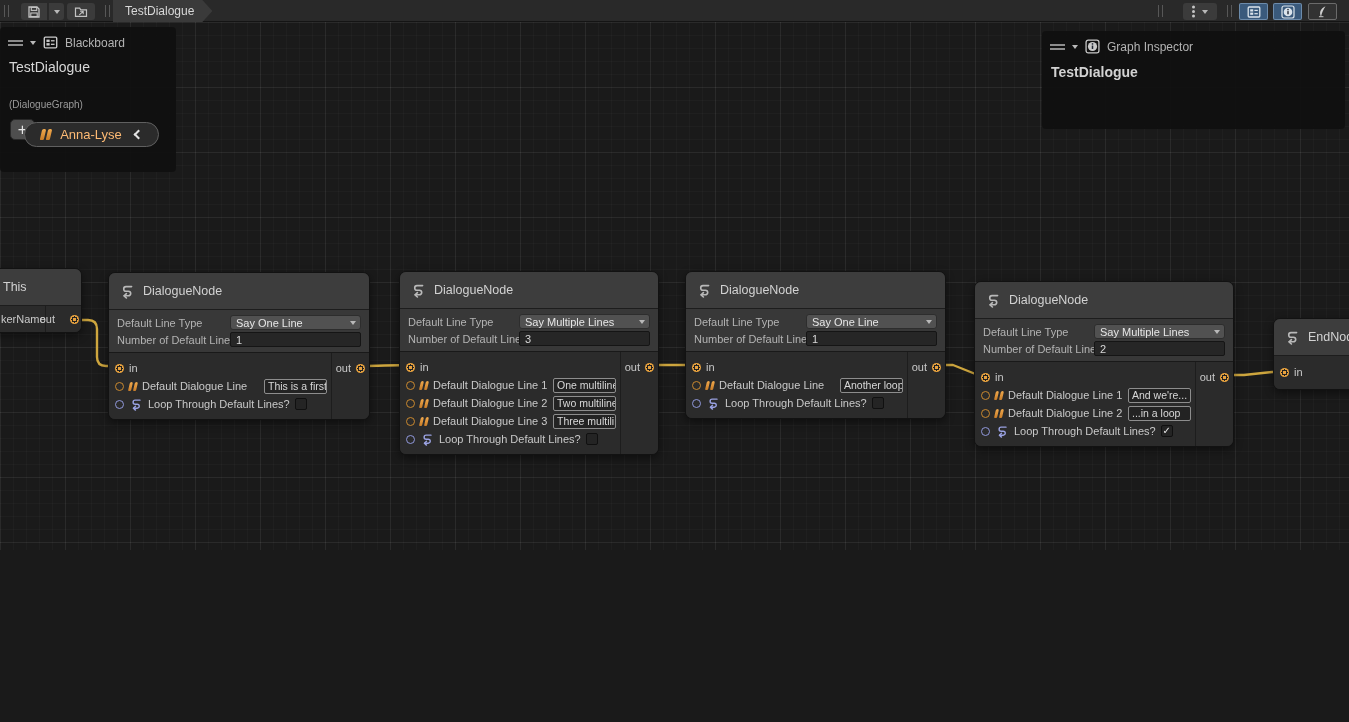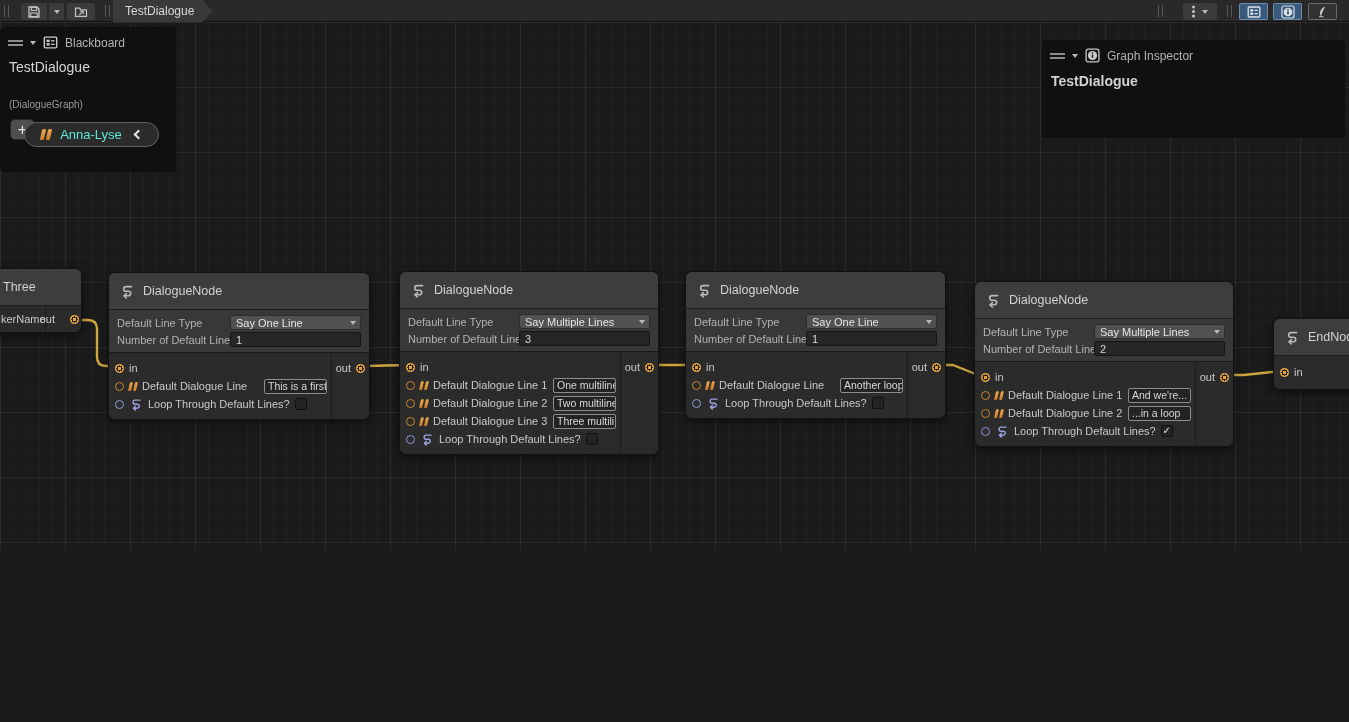--- a/index.html
+++ b/index.html
@@ -34,31 +34,31 @@
   .toggle.off { background:#323232; border:1px solid #6a6a6a; color:#cfcfcf; }
   .kebab { width:3px; height:3px; border-radius:50%; background:#c6c6c6;
     box-shadow:0 -4.5px 0 #c6c6c6, 0 4.5px 0 #c6c6c6; }
 
   
   .panel { position:absolute; background:rgba(16,16,16,.94); border-radius:4px; z-index:30; color:#c4c4c4; }
   .panel-head { display:flex; align-items:center; gap:7px; padding:8px 8px 4px 8px; }
   .hbars { width:15px; height:2px; background:#8c8c8c; box-shadow:0 4px 0 #8c8c8c; margin-top:-4px; }
   .phead-title { font-size:12px; color:#b3b3b3; }
   #blackboard { left:0; top:27px; width:176px; height:145px; }
-  #inspector  { left:1042px; top:40px; width:303px; height:98px; }
+  #inspector  { left:1042px; top:31px; width:303px; height:98px; }
   .bb-graphname { font-size:14px; color:#d6d6d6; padding:5px 9px 0 9px; }
   .bb-graphtype { font-size:10px; color:#9a9a9a; padding:1px 9px 0 9px;margin-top:23px; }
   .bb-addrow { display:flex; align-items:center; margin:9px 0 0 10px; }
   .bb-add { width:25px; height:21px; background:#4e4e4e; border:1px solid #282828; border-radius:5px;
     color:#e6e6e6; font-size:16px; line-height:17px; text-align:center; }
   .bb-adddd { width:16px; height:16px; background:#3f3f3f; border:1px solid #282828; border-radius:3px;
     margin-left:2px; display:flex; align-items:center; justify-content:center; }
   .bb-pill { position:absolute; left:24px; top:95px; width:135px; height:25px; background:#2b2b2b;
     border:1px solid #606060; border-radius:13px; display:flex; align-items:center; justify-content:center; gap:9px; }
-  .bb-pill-label { font-size:13px; color:#5eead4; }
+  .bb-pill-label { font-size:13px; color:#fdba74; }
   .chev-left { width:7px; height:7px; border-left:2px solid #e2e2e2; border-bottom:2px solid #e2e2e2;
     transform:rotate(45deg); margin-left:4px; }
   .insp-graphname { font-size:14px; font-weight:bold; color:#d2d2d2; padding:6px 9px 0 9px; }
 
   
   .qicon { display:inline-flex; gap:2px; flex:none; }
   .qicon b { width:3px; height:9px; border-radius:1.5px 1.5px 1px 1px;
     background:linear-gradient(#f0a94d,#c87c28); transform:skewX(-13deg); }
   .flowsvg { flex:none; }
 
@@ -215,21 +215,21 @@
       <path d="M78 320 H88 Q97 320 97 329 V357 Q97 366 106 366 H119"></path>
       <path d="M361 366 C378 366 392 365 410 365"></path>
       <path d="M650 365 H696"></path>
       <path d="M937 365 H953 L978 375 H985"></path>
       <path d="M1225 375 H1244 L1272 372 H1283"></path>
     </g>
   </svg>
 
   <div class="node" style="left:-42px;top:268px;width:124px">
     <div class="ntitle" style="padding-left:44px">
-      <span>Three</span>
+      <span>This</span>
     </div>
     <div class="nports" style="padding:0;height:26px;position:relative">
       <span class="portlabel" style="position:absolute;left:42px;top:7px">kerName</span>
       <div style="position:absolute;left:86px;top:0;bottom:0;width:1px;background:#1d1d1d"></div>
       <span class="portlabel" style="position:absolute;right:26px;top:7px">out</span>
       <i class="port f-orange" style="position:absolute;right:2px;top:9px"></i>
     </div>
   </div>
 
   <div class="node" style="left:108px;top:272px;width:262px">

